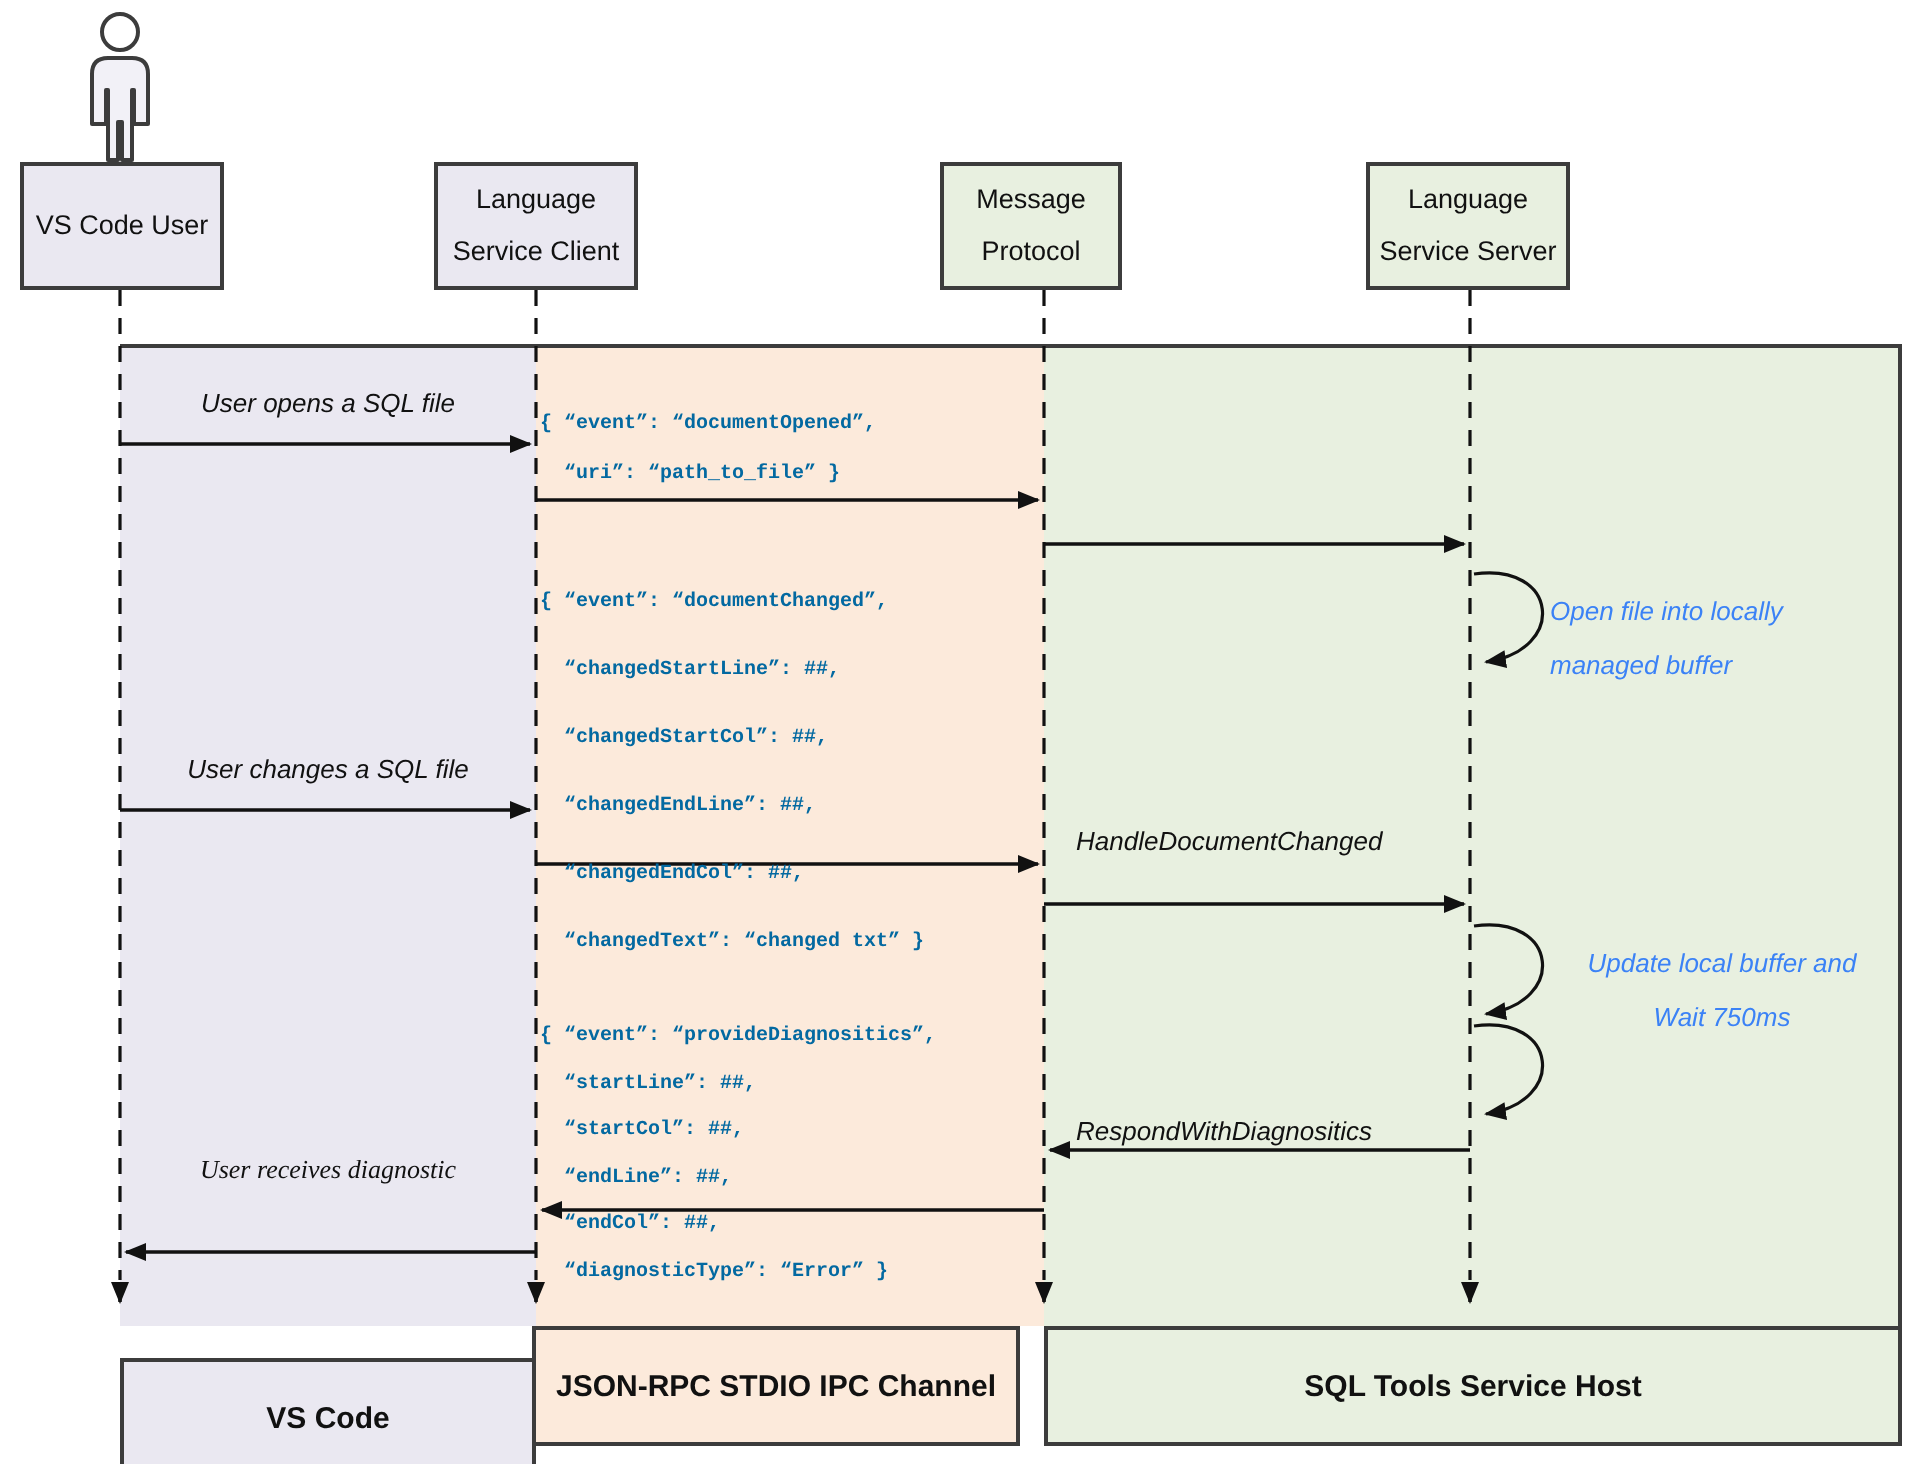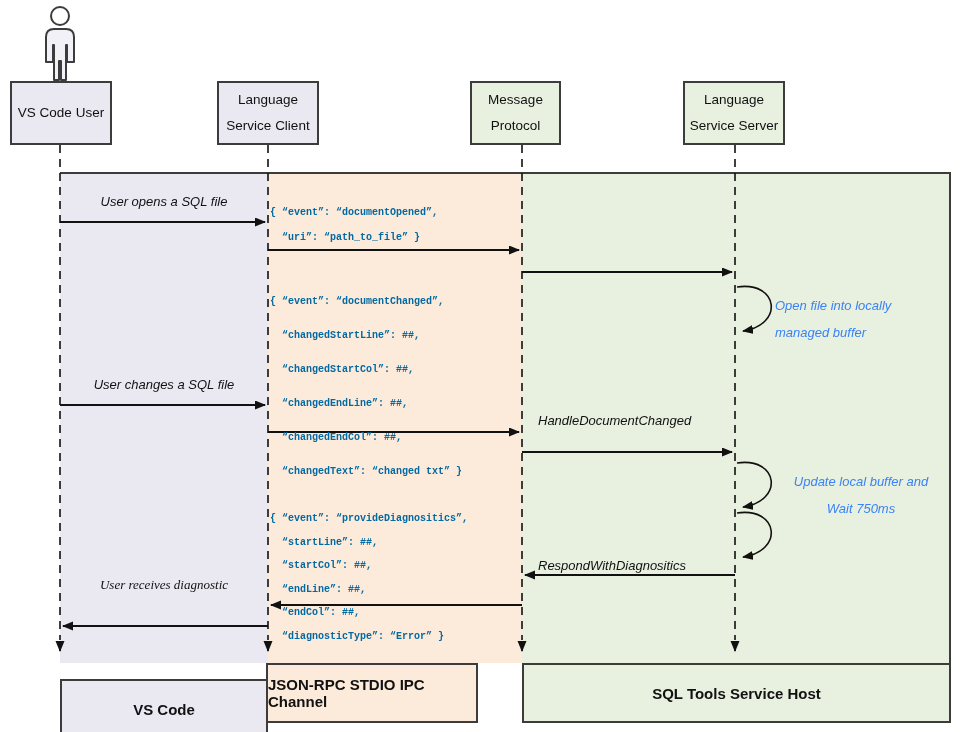--- a/index.html
+++ b/index.html
@@ -60,21 +60,21 @@
     font-size:10px;font-weight:700;color:#0369a1;}
   #code-opened{top:200px;line-height:25px;}
   #code-changed{top:285px;line-height:34px;}
   #code-diag{top:462px;line-height:23.5px;margin-top:45px;}
 
   
   .footer-box{position:absolute;top:663px;height:60px;box-sizing:border-box;
     border:2px solid var(--border);display:flex;align-items:center;justify-content:center;
     font-weight:bold;font-size:15px;}
   #fb-vscode{left:60px;width:208px;background:var(--lavender);margin-top:16px;}
-  #fb-ipc{left:266px;width:212px;background:var(--peach);}
+  #fb-ipc{left:266px;width:244px;background:var(--peach);}
   #fb-host{left:522px;width:429px;background:var(--green);}
 </style>
 </head>
 <body>
 
 <div class="diagram">
 
   <div class="lanes">
     <div class="lane lane-user"></div>
     <div class="lane lane-ipc"></div>

